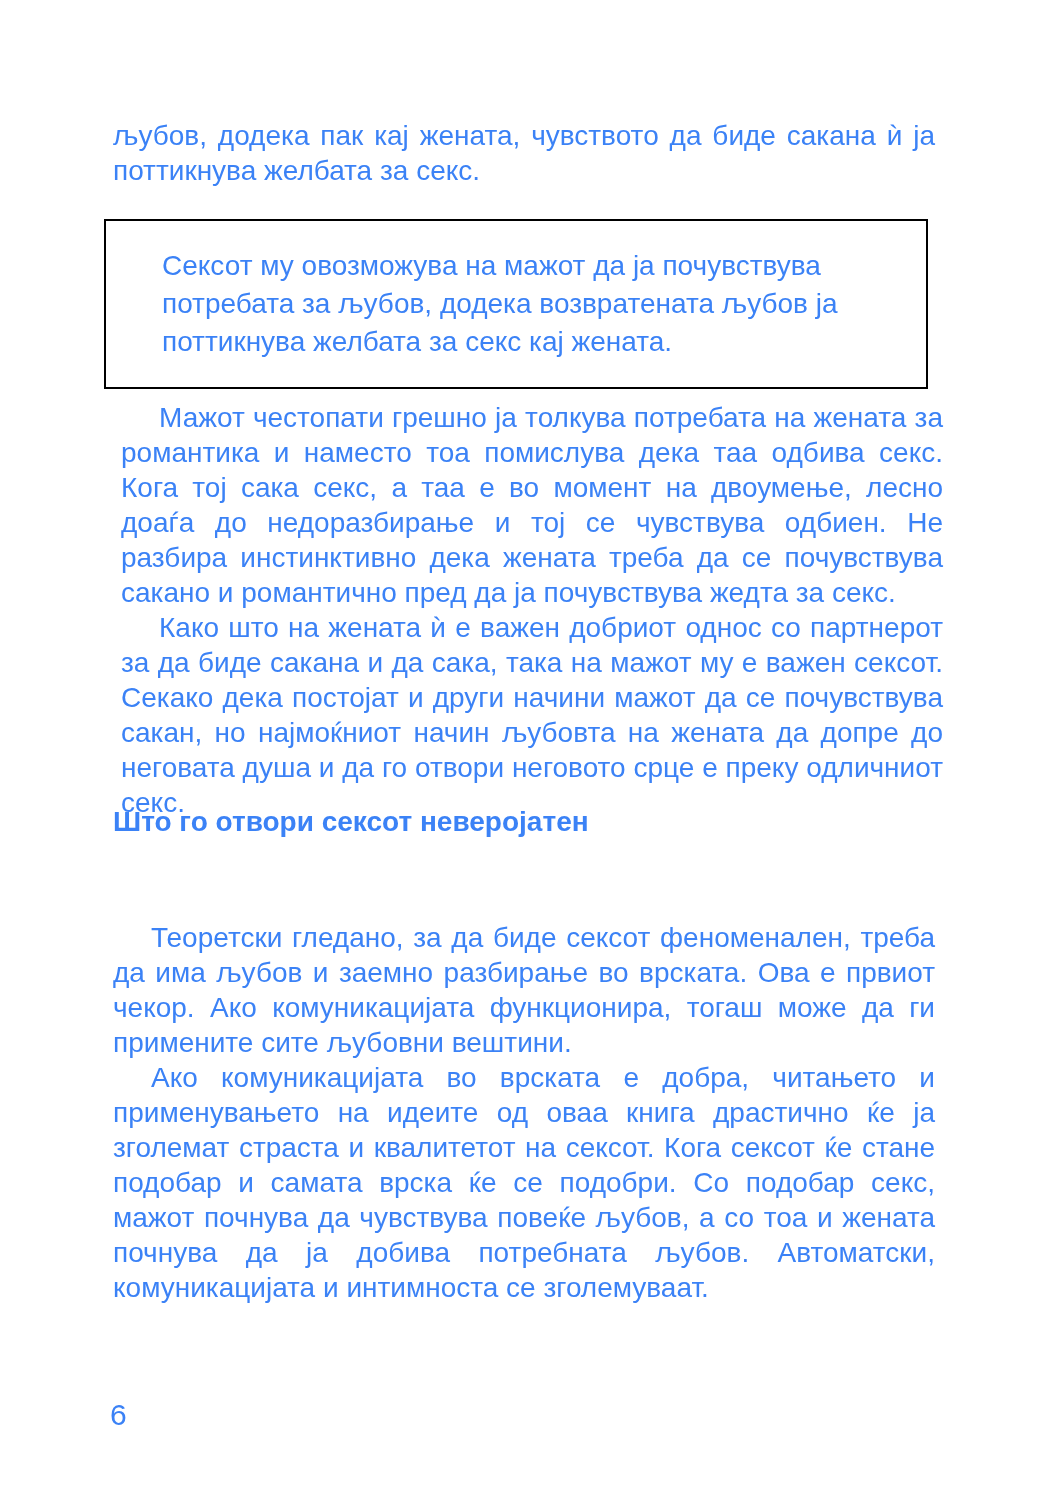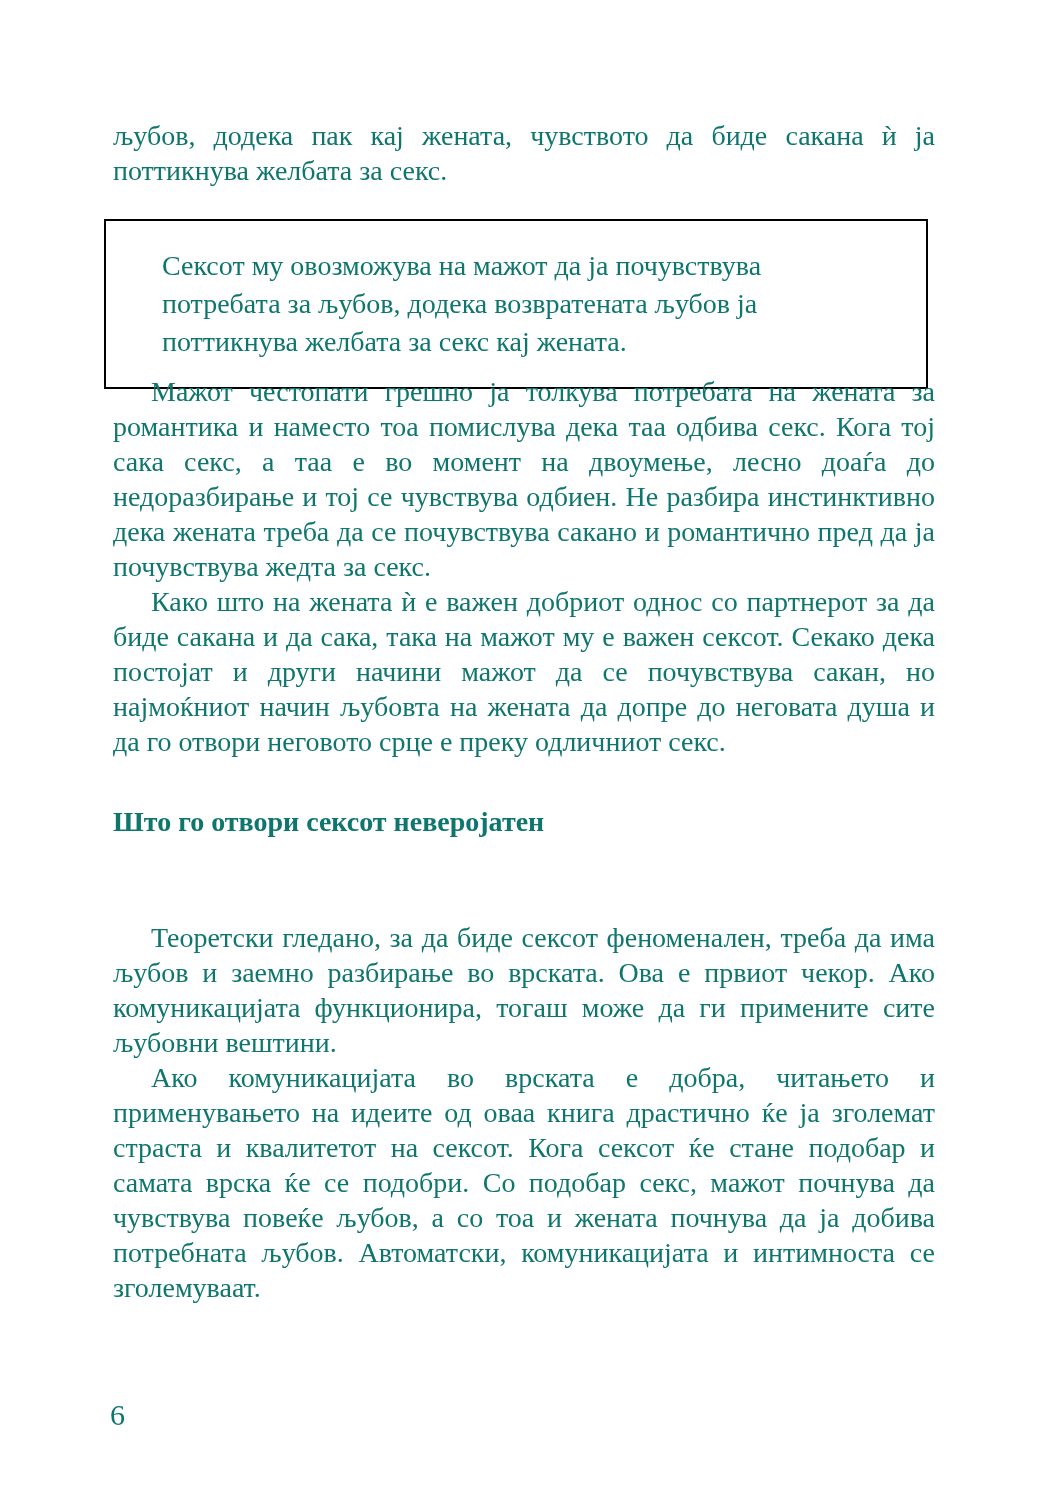--- a/index.html
+++ b/index.html
@@ -5,22 +5,22 @@
   html, body {
     margin: 0;
     padding: 0;
     background: #ffffff;
   }
   .page {
     position: relative;
     width: 1060px;
     height: 1512px;
     background: #ffffff;
-    font-family: Liberation Serif, serif;
-    color: #0f766e;
+    font-family: Liberation Sans, sans-serif;
+    color: #3b82f6;
     overflow: hidden;
   }
   .text-col {
     position: absolute;
     left: 113px;
     width: 822px;
     font-size: 28px;
     line-height: 35px;
   }
   .intro-para {
@@ -33,21 +33,22 @@
     top: 219px;
     width: 824px;
     box-sizing: border-box;
     border: 2px solid #000000;
     padding: 26px 40px 26px 56px;
     font-size: 28px;
     line-height: 38px;
     text-align: left;
   }
   .body-block-1 {
-    top: 374px;
+    top: 400px;
+    margin-left: 8px;
   }
   .body-block-2 {
     top: 920px;
   }
   .para {
     margin: 0;
     text-align: justify;
     text-indent: 38px;
   }
   .section-heading {

